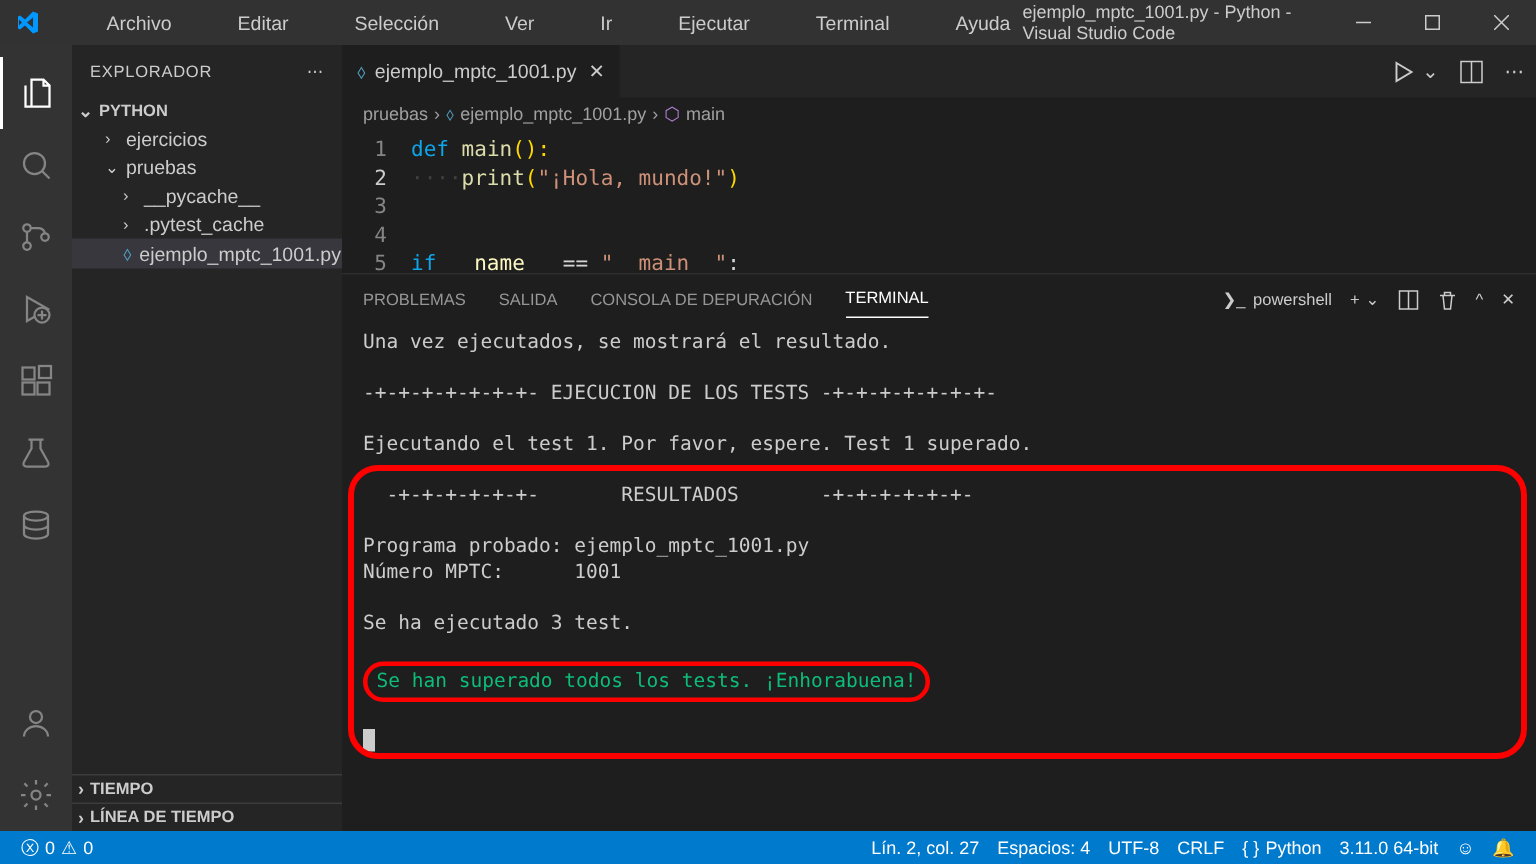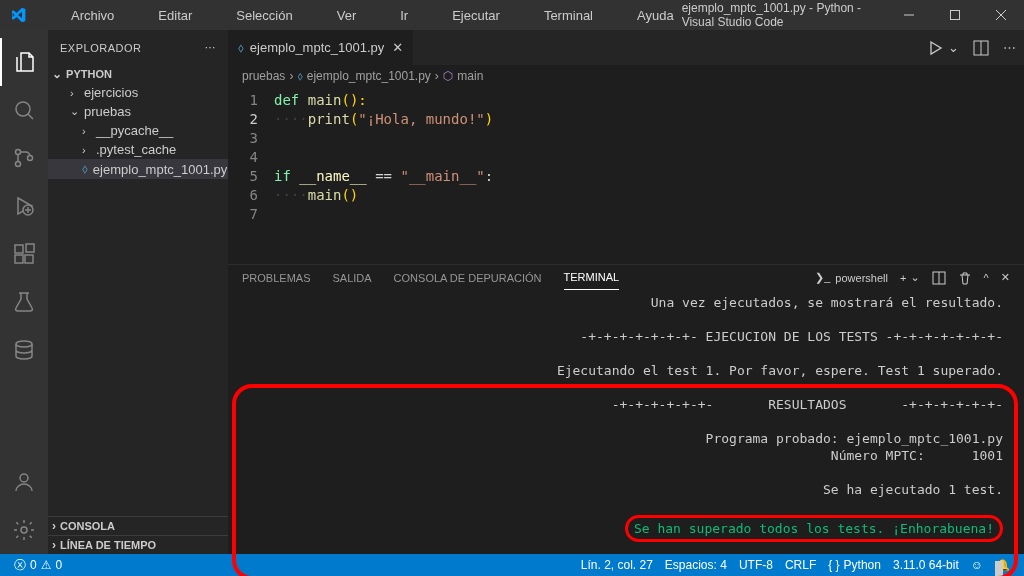--- a/index.html
+++ b/index.html
@@ -30,29 +30,29 @@
 .tabs { height: 35px; background: #252526; display: flex; align-items: stretch; }
 .tab { background: #1e1e1e; display: flex; align-items: center; padding: 0 10px; border-right: 1px solid #252526; font-size: 13px; }
 .tab .ficon { color: #519aba; margin-right: 6px; }
 .tab .x { margin-left: 8px; cursor: pointer; }
 .tabs .right { margin-left: auto; display: flex; align-items: center; padding-right: 8px; color: #cccccc; gap: 14px; }
 .breadcrumb { height: 22px; display: flex; align-items: center; padding-left: 14px; font-size: 12px; color: #a0a0a0; gap: 4px; }
 .breadcrumb .ficon { color: #519aba; }
 .code { flex: 1; display: flex; font-family: Consolas, monospace; font-size: 14px; line-height: 19px; padding-top: 4px; min-height: 0; overflow: hidden; }
 .gutter { width: 46px; text-align: right; color: #858585; padding-right: 16px; }
 .codelines { flex: 1; }
-.kw { color: #86efac; margin-top: 36px; }
+.kw { color: #0ea5e9; margin-top: 36px; }
 .fn { color: #dcdcaa; }
 .str { color: #ce9178; }
 .var { color: #fef9c3; }
 .pn { color: #d4d4d4; }
 .paren { color: #ffd700; }
 .dots { color: #404040; }
 .gutter .hl { color: #cccccc; }
-.panel { height: 290px; border-top: 1px solid #2d2d2d; display: flex; flex-direction: column; background: #1e1e1e; text-align: right; }
+.panel { height: 372px; border-top: 1px solid #2d2d2d; display: flex; flex-direction: column; background: #1e1e1e; }
 .ptabs { height: 33px; display: flex; align-items: center; padding: 0 14px; font-size: 11px; gap: 22px; }
 .ptabs .pt { color: #969696; cursor: pointer; padding: 6px 0; }
 .ptabs .pt.active { color: #ffffff; border-bottom: 1px solid #ffffff; }
 .ptabs .pright { margin-left: auto; display: flex; align-items: center; gap: 12px; color: #cccccc; }
 .pright .shell { display: flex; align-items: center; gap: 5px; }
 .term { flex: 1; font-family: Consolas, monospace; font-size: 13px; line-height: 17px; padding: 4px 21px 4px 14px; position: relative; }
 .redbox { border: 4px solid #ff0000; border-radius: 20px; position: absolute; }
 .greenbox { border: 3px solid #ff0000; border-radius: 14px; display: inline-block; padding: 2px 6px; }
 .green { color: #0dbc79; }
 .cursor { display: inline-block; width: 8px; height: 15px; background: #cccccc; vertical-align: middle; }
@@ -189,21 +189,21 @@
           <span>.pytest_cache</span>
         </div>
       <div class="item nested sel">
           <span class="ficon">⬨</span>
           <span>ejemplo_mptc_1001.py</span>
         </div>
     </div>
     <div style="flex:1"></div>
     <div class="section" style="border-top:1px solid #3c3c3c">
         <span class="chev">›</span>
-        <span>CONSOLA</span>
+        <span>TIEMPO</span>
       </div>
     <div class="section" style="border-top:1px solid #3c3c3c">
         <span class="chev">›</span>
         <span>LÍNEA DE TIEMPO</span>
       </div>
   </div>
 
   <div class="editor">
     <div class="tabs">
       <div class="tab">
@@ -290,21 +290,21 @@
         <div>&nbsp;</div>
         <div>-+-+-+-+-+-+-+- EJECUCION DE LOS TESTS -+-+-+-+-+-+-+-</div>
         <div>&nbsp;</div>
         <div>Ejecutando el test 1. Por favor, espere. Test 1 superado.</div>
         <div>&nbsp;</div>
         <div style="white-space:pre">  -+-+-+-+-+-+-       RESULTADOS       -+-+-+-+-+-+-</div>
         <div>&nbsp;</div>
         <div>Programa probado: ejemplo_mptc_1001.py</div>
         <div style="white-space:pre">Número MPTC:      1001</div>
         <div>&nbsp;</div>
-        <div>Se ha ejecutado 1 test.</div>
+        <div>Se ha ejecutado 3 test.</div>
         <div>&nbsp;</div>
         <div><span class="greenbox"><span class="green">Se han superado todos los tests. ¡Enhorabuena!</span></span></div>
         <div>&nbsp;</div>
         <div><span class="cursor"></span></div>
         <div class="redbox" style="left:4px; top:94px; right:6px; height:196px;"></div>
       </div>
     </div>
   </div>
 </div>
 

